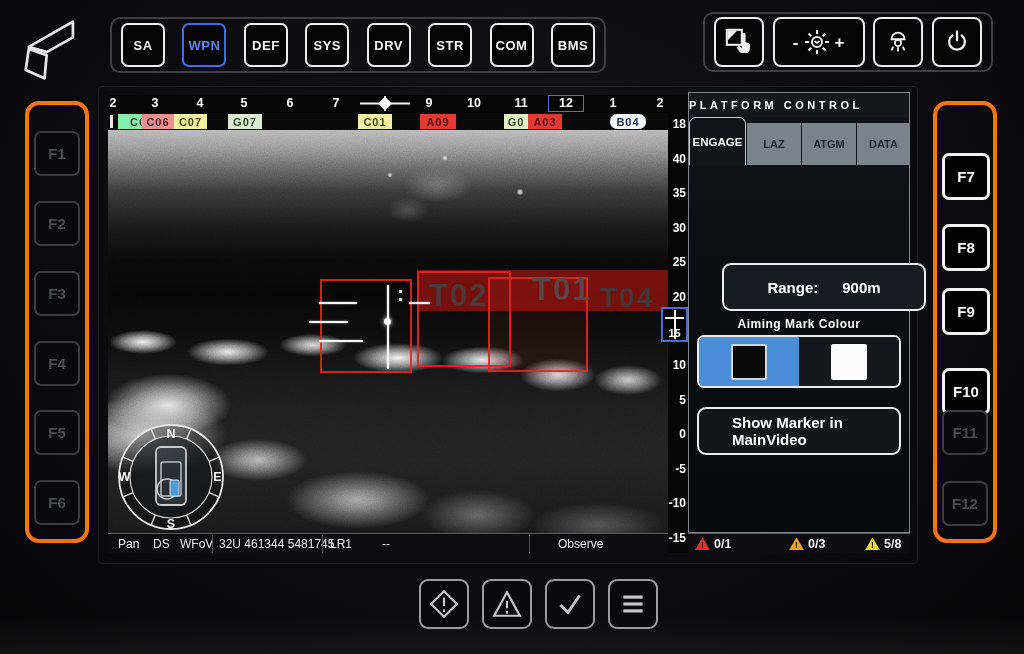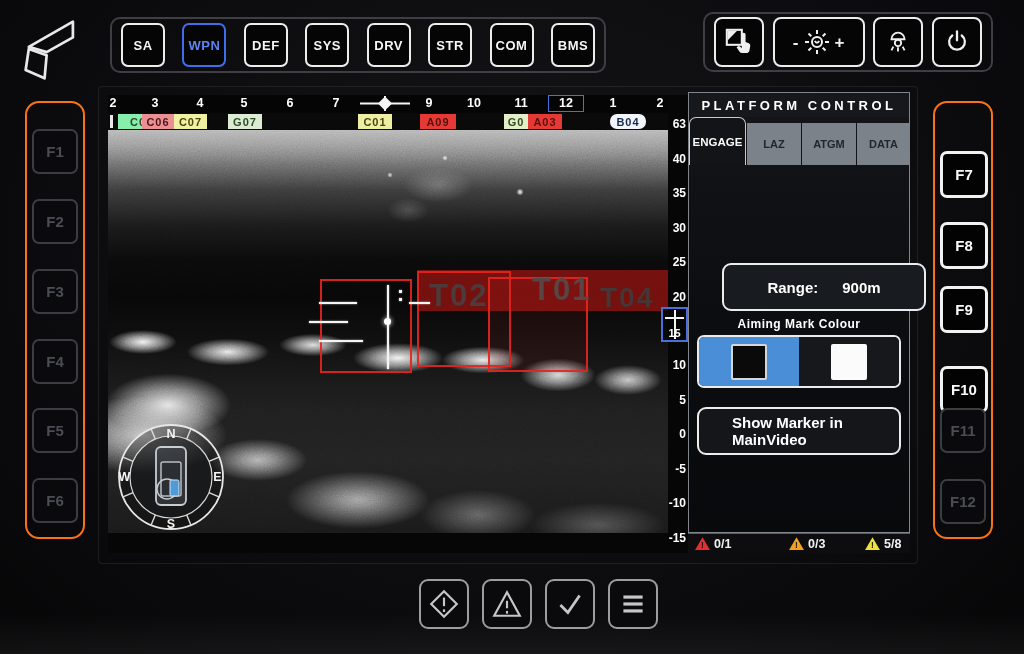--- a/index.html
+++ b/index.html
@@ -27,21 +27,21 @@
   .ctrl-group{position:absolute;left:703px;top:12px;width:290px;height:60px;
        border:2px solid #3e3e44;border-radius:10px;display:flex;align-items:center;
        justify-content:space-between;padding:0 9px;box-sizing:border-box;}
   .ctrl-btn{height:46px;border:2.5px solid #ededed;border-radius:8px;background:#050506;
        display:flex;align-items:center;justify-content:center;color:#f0f0f0;}
   .ctrl-sq{width:46px;}
   .ctrl-wide{width:88px;gap:4px;}
   .ctrl-wide .pm{font-size:17px;font-weight:bold;line-height:1;}
 
   
-  .fcol{position:absolute;width:56px;border:2px solid #f97316;border-radius:14px;}
+  .fcol{position:absolute;width:56px;border:4px solid #f97316;border-radius:14px;}
   .fcol-left{left:25px;top:101px;height:434px;}
   .fcol-right{left:933px;top:101px;height:434px;}
   .fkey{position:absolute;left:5px;width:42px;height:41px;border-radius:7px;
        display:flex;align-items:center;justify-content:center;font-size:15px;font-weight:bold;}
   .fkey.on{border:3px solid #f2f2f2;color:#fafafa;background:#030304;margin-top:28px;}
   .fkey.off{border:2.5px solid #3c3d42;color:#4b4d53;background:#0a0a0c;}
 
   
   .screen{position:absolute;left:108px;top:95px;width:802px;height:458px;}
 
@@ -110,21 +110,21 @@
        border-top:1px solid #5c5c5c;box-sizing:border-box;color:#ececec;font-size:12px;}
   .status-left span{position:absolute;top:3px;white-space:nowrap;}
   .sdiv{position:absolute;top:1px;width:1px;height:18px;background:#555;}
   .status-right{position:absolute;left:580px;top:438px;width:222px;height:20px;background:#0d0d0f;
        border-top:1px solid #5c5c5c;box-sizing:border-box;color:#f2f2f2;font-size:12.5px;font-weight:bold;}
   .warn{position:absolute;top:2px;display:flex;align-items:center;gap:3px;}
 
   
   .panel{position:absolute;left:580px;top:-3px;width:222px;height:441px;box-sizing:border-box;
        border:1px solid #80858c;background:linear-gradient(to bottom,#141519 0%,#0d0e11 45%,#08090b 100%);}
-  .panel-title{height:24px;line-height:25px;text-align:center;color:#fff;font-size:13px;font-weight:bold;
+  .panel-title{height:24px;line-height:25px;color:#fff;font-size:11px;font-weight:bold;
        letter-spacing:3.5px;background:#17181c;}
   .tabs{position:relative;height:48px;}
   .tab{position:absolute;box-sizing:border-box;display:flex;align-items:center;justify-content:center;
        font-size:11px;font-weight:bold;}
   .tab.active{left:0;top:0;width:57px;height:48px;background:#131418;color:#fafafa;
        border:1.5px solid #c9c9c9;border-bottom:none;border-radius:7px 7px 0 0;font-size:11.5px;}
   .tab.inactive{top:6px;height:42px;background:#7b828a;color:#22262b;}
   .panel-body{position:relative;}
   .range-btn{position:absolute;left:8px;top:98px;width:204px;height:48px;border:2px solid #ececec;
        border-radius:9px;background:#181b20;box-sizing:border-box;display:flex;align-items:center;
@@ -316,24 +316,36 @@
       <text x="0" y="46.5" text-anchor="middle" dominant-baseline="central" fill="#f4f4f4" font-size="12.5" font-weight="bold">S</text>
       <text x="-46.5" y="0" text-anchor="middle" dominant-baseline="central" fill="#f4f4f4" font-size="12.5" font-weight="bold">W</text>
       <g>
         <rect x="-15" y="-30" width="30" height="58" rx="5" fill="rgba(70,75,80,0.55)" stroke="#c8cdd2" stroke-width="1.8"></rect>
         <rect x="-10" y="-15" width="20" height="34" rx="2" fill="rgba(40,44,48,0.6)" stroke="#b8bdc2" stroke-width="1.5"></rect>
         <circle cx="-4" cy="12" r="10" fill="none" stroke="#c4c9ce" stroke-width="1.5"></circle>
         <rect x="-1" y="3" width="9" height="16" rx="1.5" fill="#4f9bd8" stroke="#dbe4ea" stroke-width="1"></rect>
       </g>
     </svg>
 
+    <div class="status-left">
+      <span style="left:10px">Pan</span>
+      <span style="left:45px">DS</span>
+      <span style="left:72px">WFoV</span>
+      <div class="sdiv" style="left:104px"></div>
+      <span style="left:111px">32U 461344 5481745</span>
+      <div class="sdiv" style="left:214px"></div>
+      <span style="left:222px">LR1</span>
+      <span style="left:274px">--</span>
+      <div class="sdiv" style="left:421px"></div>
+      <span style="left:450px">Observe</span>
+    </div>
   </div>
 
   <div class="elev">
-    <span class="elev-val" style="top:22px">63</span>
+    <span class="elev-val" style="top:22px">18</span>
     <span class="elev-val" style="top:57px">40</span>
     <span class="elev-val" style="top:91px">35</span>
     <span class="elev-val" style="top:126px">30</span>
     <span class="elev-val" style="top:160px">25</span>
     <span class="elev-val" style="top:195px">20</span>
     <span class="elev-val" style="top:263px">10</span>
     <span class="elev-val" style="top:298px">5</span>
     <span class="elev-val" style="top:332px">0</span>
     <span class="elev-val" style="top:367px">-5</span>
     <span class="elev-val" style="top:401px">-10</span>

